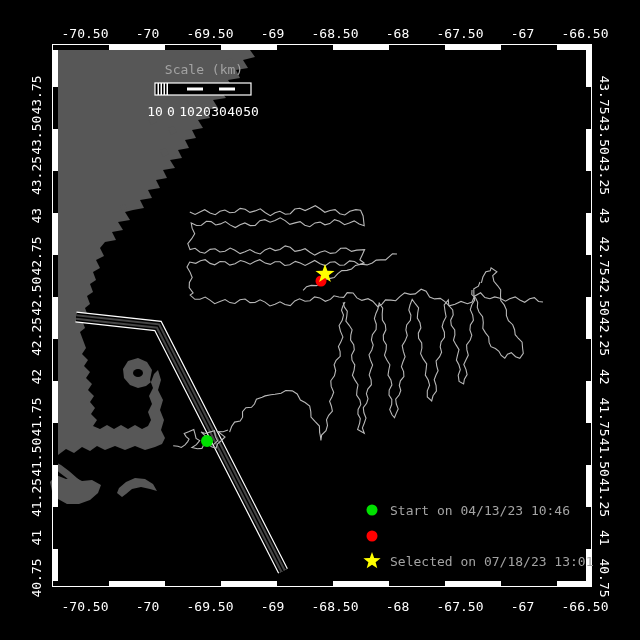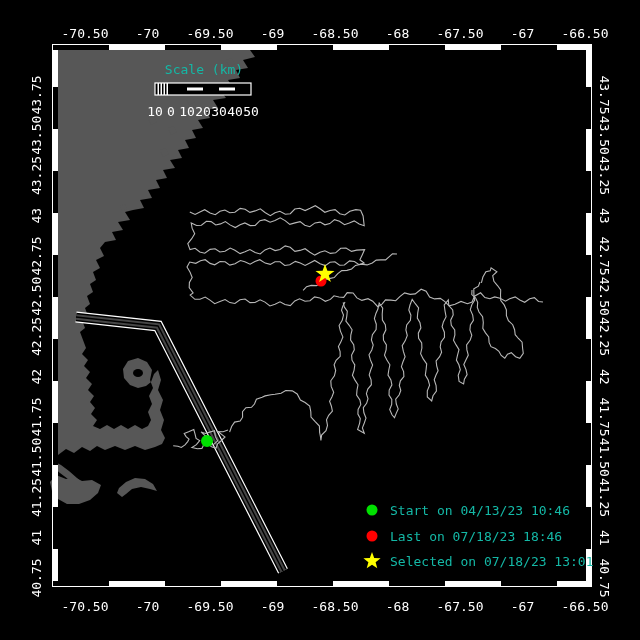--- a/index.html
+++ b/index.html
@@ -1,19 +1,19 @@
 <!DOCTYPE html>
 <html><head>
 <meta charset="utf-8">
 <style>
   html,body{margin:0;padding:0;background:#000;}
   #stage{position:relative;width:640px;height:640px;background:#000;overflow:hidden;
          font-family:"DejaVu Sans Mono",monospace;}
   #map-svg{position:absolute;left:0;top:0;}
-  .ovl{position:absolute;color:#14b8a6;font-size:13px;line-height:15px;white-space:nowrap;}
+  .ovl{position:absolute;color:#a3a3a3;font-size:13px;line-height:15px;white-space:nowrap;}
   #scale-title{left:156px;top:62px;width:96px;text-align:center;}
   .legend-row{display:flex;align-items:center;}
   #legend-row-start{left:390px;top:503px;}
   #legend-row-last{left:390px;top:529px;}
   #legend-row-selected{left:390px;top:554px;align-items:flex-end;}
 </style>
 </head>
 <body>
 
 <div id="stage">
@@ -137,19 +137,16 @@
       <circle cx="372" cy="510" r="5.5" fill="#00e000"></circle>
       <circle cx="372" cy="536" r="5.5" fill="#ff0000"></circle>
       <polygon points="372.0,552.0 374.2,557.9 380.6,558.2 375.6,562.2 377.3,568.3 372.0,564.8 366.7,568.3 368.4,562.2 363.4,558.2 369.8,557.9" fill="#ffff00"></polygon>
     </svg>
 
   <div id="scale-title" class="ovl">Scale (km)</div>
 
   <div id="legend-row-start" class="ovl legend-row">
     <span>Start on 04/13/23 10:46</span>
   </div>
-  <div id="legend-row-last" class="ovl legend-row">
-    <span>Last on 07/18/23 18:46</span>
-  </div>
   <div id="legend-row-selected" class="ovl legend-row">
     <span>Selected on 07/18/23 13:01</span>
   </div>
 </div>
 
 </body></html>

